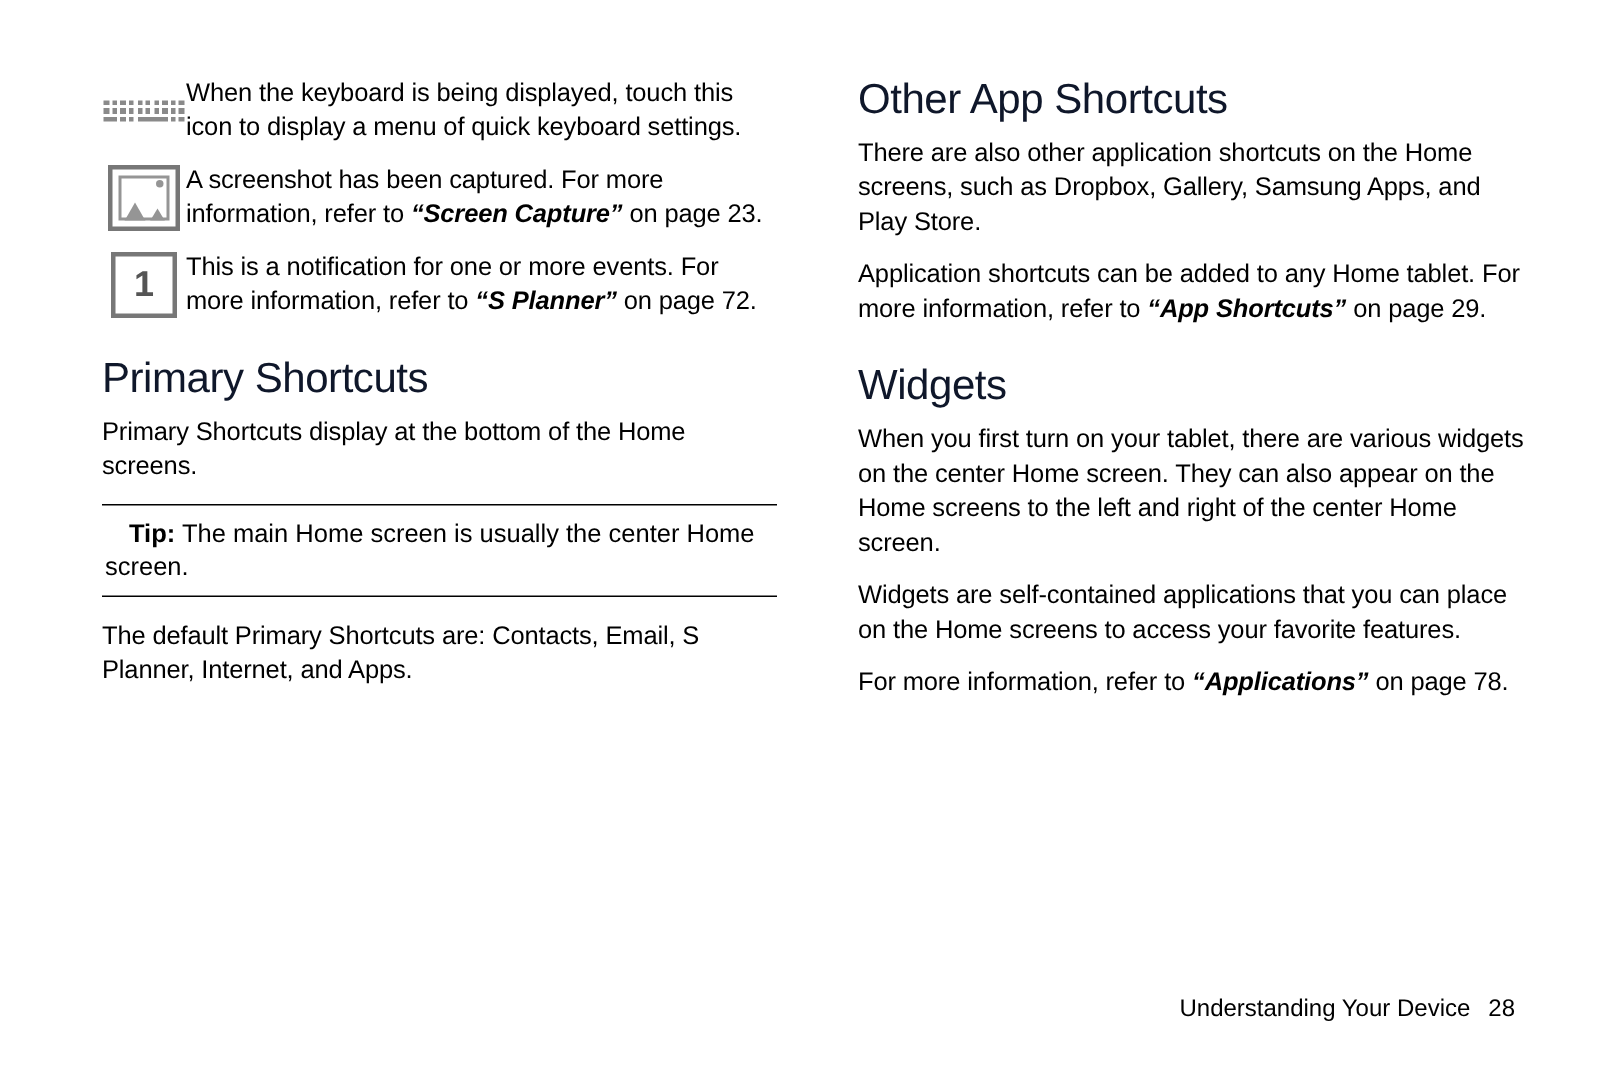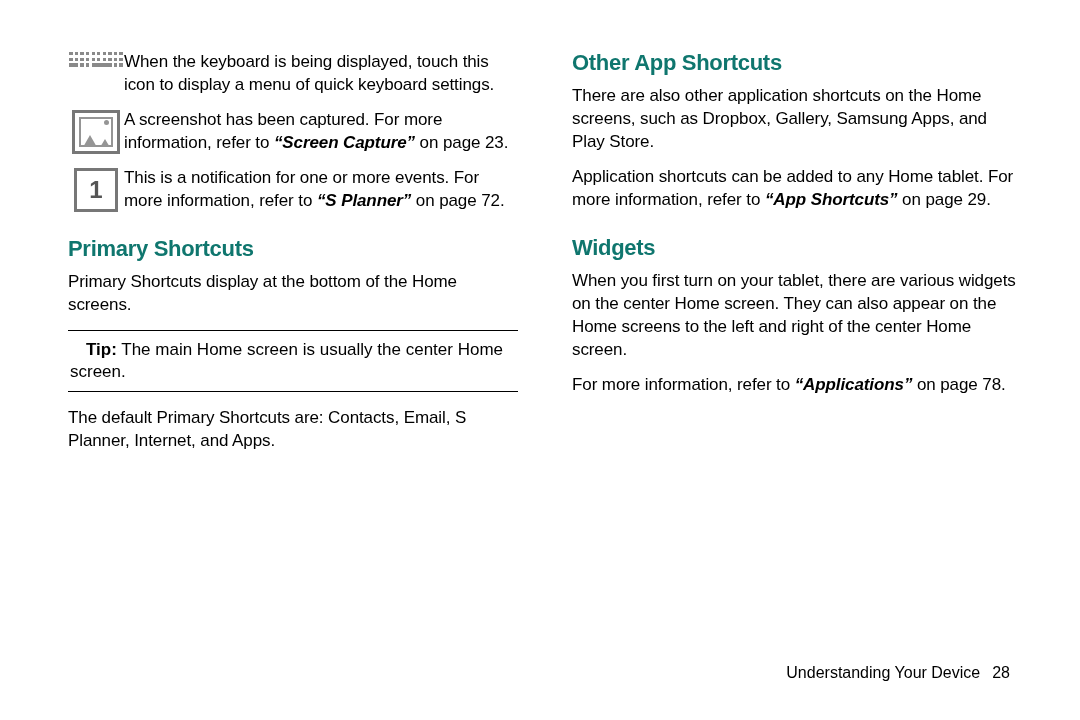--- a/index.html
+++ b/index.html
@@ -1,22 +1,22 @@
 <!DOCTYPE html>
 <html><head>
 <meta charset="utf-8">
 <style>
   html,body{margin:0;padding:0;width:1080px;height:720px;background:#fff;font-family:Arial,Helvetica,sans-serif;color:#000;}
   .page{position:relative;width:1080px;height:720px;box-sizing:border-box;padding:50px 55px 40px 68px;}
   .columns{display:flex;gap:54px;}
   .col{width:450px;}
-  .icon-row{display:flex;align-items:flex-start;margin-bottom:12px;}
+  .icon-row{display:flex;align-items:center;margin-bottom:12px;}
   .icon-box{width:56px;flex:0 0 56px;display:flex;justify-content:center;padding-top:2px;}
   .body-text{font-size:17px;line-height:23px;letter-spacing:-0.1px;}
-  .heading{font-family:Arial,Helvetica,sans-serif;font-weight:700;font-size:22px;color:#0f766e;margin:24px 0 8px 0;letter-spacing:-0.3px;}
+  .heading{font-family:Arial,Helvetica,sans-serif;font-weight:400;font-size:28px;color:#0f172a;margin:24px 0 8px 0;letter-spacing:-0.3px;}
   .tip-box{border-top:1.5px solid #000;border-bottom:1.5px solid #000;padding:8px 2px;margin:14px 0 14px 0;font-size:17px;line-height:22px;}
   .italic{font-style:italic;font-weight:bold;}
   .bold{font-weight:bold;margin-left:16px;}
   .footer{position:absolute;right:70px;bottom:38px;font-size:16px;}
   .footer-pg{margin-left:12px;}
   .para{margin:0 0 12px 0;}
   
   .kb-icon{display:grid;grid-template-columns:repeat(10,3.4px);grid-auto-rows:3.4px;gap:2.2px;}
   .kb-icon span{background:#8a8a8a;width:3.4px;height:3.4px;}
   .kb-icon .wide{grid-column:span 4;width:auto;}
@@ -105,20 +105,21 @@
 
     <div class="col">
       <div class="heading" style="margin-top:0">Other App Shortcuts</div>
       <p class="body-text para">There are also other application shortcuts on the Home screens, such as Dropbox, Gallery, Samsung Apps, and Play Store.</p>
       <p class="body-text para">
         <span>Application shortcuts can be added to any Home tablet. For more information, refer to </span><span class="italic">“App Shortcuts”</span><span> on page 29.</span>
       </p>
 
       <div class="heading">Widgets</div>
       <p class="body-text para">When you first turn on your tablet, there are various widgets on the center Home screen. They can also appear on the Home screens to the left and right of the center Home screen.</p>
+      <p class="body-text para">Widgets are self-contained applications that you can place on the Home screens to access your favorite features.</p>
       <p class="body-text para">
         <span>For more information, refer to </span><span class="italic">“Applications”</span><span> on page 78.</span>
       </p>
     </div>
   </div>
 
   <div class="footer">
     <span>Understanding Your Device</span><span class="footer-pg">28</span>
   </div>
 </div>

